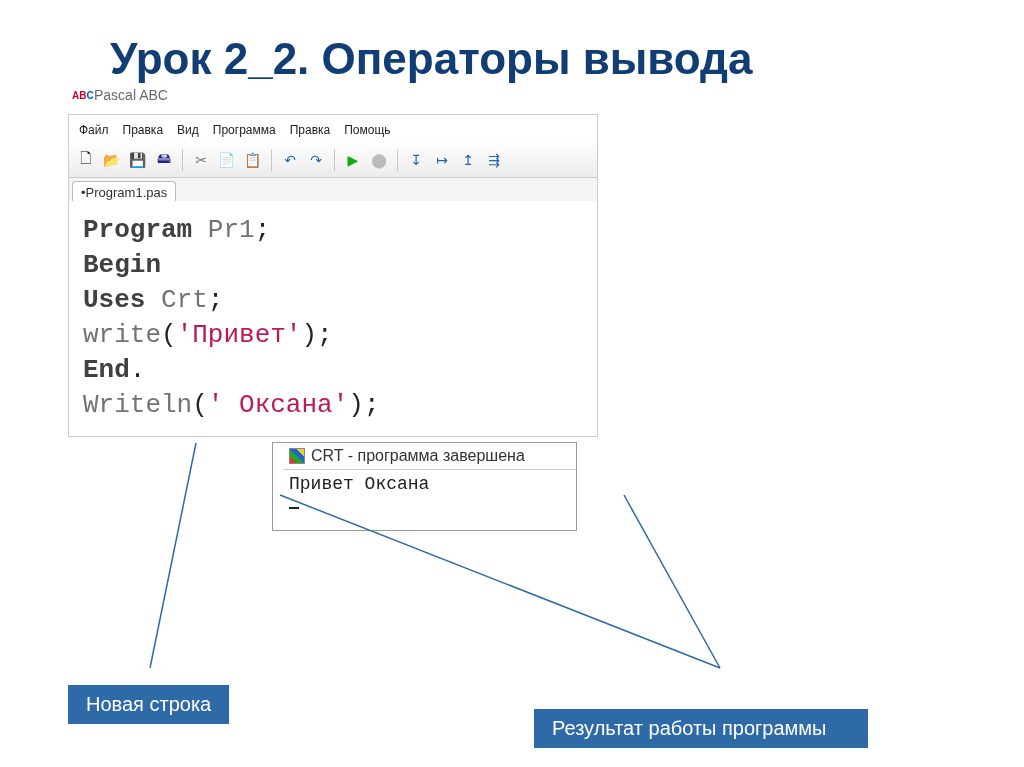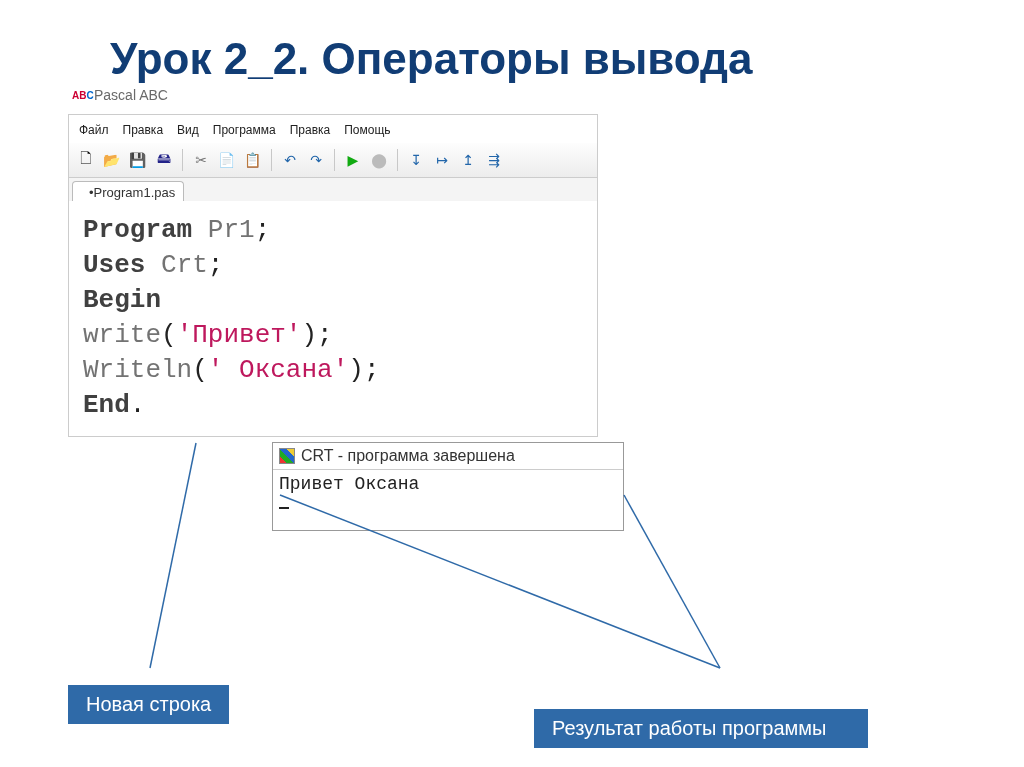--- a/index.html
+++ b/index.html
@@ -76,21 +76,21 @@
     display: flex; align-items: center; justify-content: center;
     font-size: 14px;
   }
   .tabs {
     display: flex;
     border-left: 1px solid #ccc;
     border-right: 1px solid #ccc;
     background: #f4f4f4;
   }
   .tab {
-    padding: 3px 8px 1px 16px;
+    padding: 3px 8px 1px 8px;
     font-size: 13px;
     color: #333;
     background: #fff;
     border: 1px solid #bbb;
     border-bottom: none;
     border-top-left-radius: 4px;
     border-top-right-radius: 4px;
     margin: 3px 0 0 3px;
   }
   .code-area {
@@ -105,23 +105,24 @@
   }
   .kw { font-weight: bold; color: #404040; }
   .ident { color: #737373; }
   .str { color: #be185d; }
   .punct { color: #222; }
 
   .crt-window {
     position: absolute;
     top: 442px;
     left: 272px;
-    width: 352px;
+    width: 305px;
     background: #fff;
     border: 1px solid #999;
+    padding-left: 10px;
   }
   .crt-title {
     display: flex;
     align-items: center;
     gap: 6px;
     padding: 4px 6px;
     background: #fff;
     border-bottom: 1px solid #ccc;
     font-size: 16px;
     color: #333;
@@ -201,25 +202,25 @@
     <span class="tb-btn" style="color:#26a">↧</span>
     <span class="tb-btn" style="color:#26a">↦</span>
     <span class="tb-btn" style="color:#26a">↥</span>
     <span class="tb-btn" style="color:#26a">⇶</span>
   </div>
   <div class="tabs">
     <div class="tab">•Program1.pas</div>
   </div>
   <div class="code-area">
     <div><span class="kw">Program</span> <span class="ident">Pr1</span><span class="punct">;</span></div>
+    <div><span class="kw">Begin</span></div>
     <div><span class="kw">Uses</span> <span class="ident">Crt</span><span class="punct">;</span></div>
-    <div><span class="kw">Begin</span></div>
     <div><span class="ident">write</span><span class="punct">(</span><span class="str">'Привет'</span><span class="punct">)</span><span class="punct">;</span></div>
+    <div><span class="kw">End</span><span class="punct">.</span></div>
     <div><span class="ident">Writeln</span><span class="punct">(</span><span class="str">' Оксана'</span><span class="punct">)</span><span class="punct">;</span></div>
-    <div><span class="kw">End</span><span class="punct">.</span></div>
   </div>
 </div>
 
 <div class="crt-window">
   <div class="crt-title">
     <span class="crt-icon"></span>
     <span>CRT - программа завершена</span>
   </div>
   <div class="crt-body">
     <div>Привет Оксана</div>

